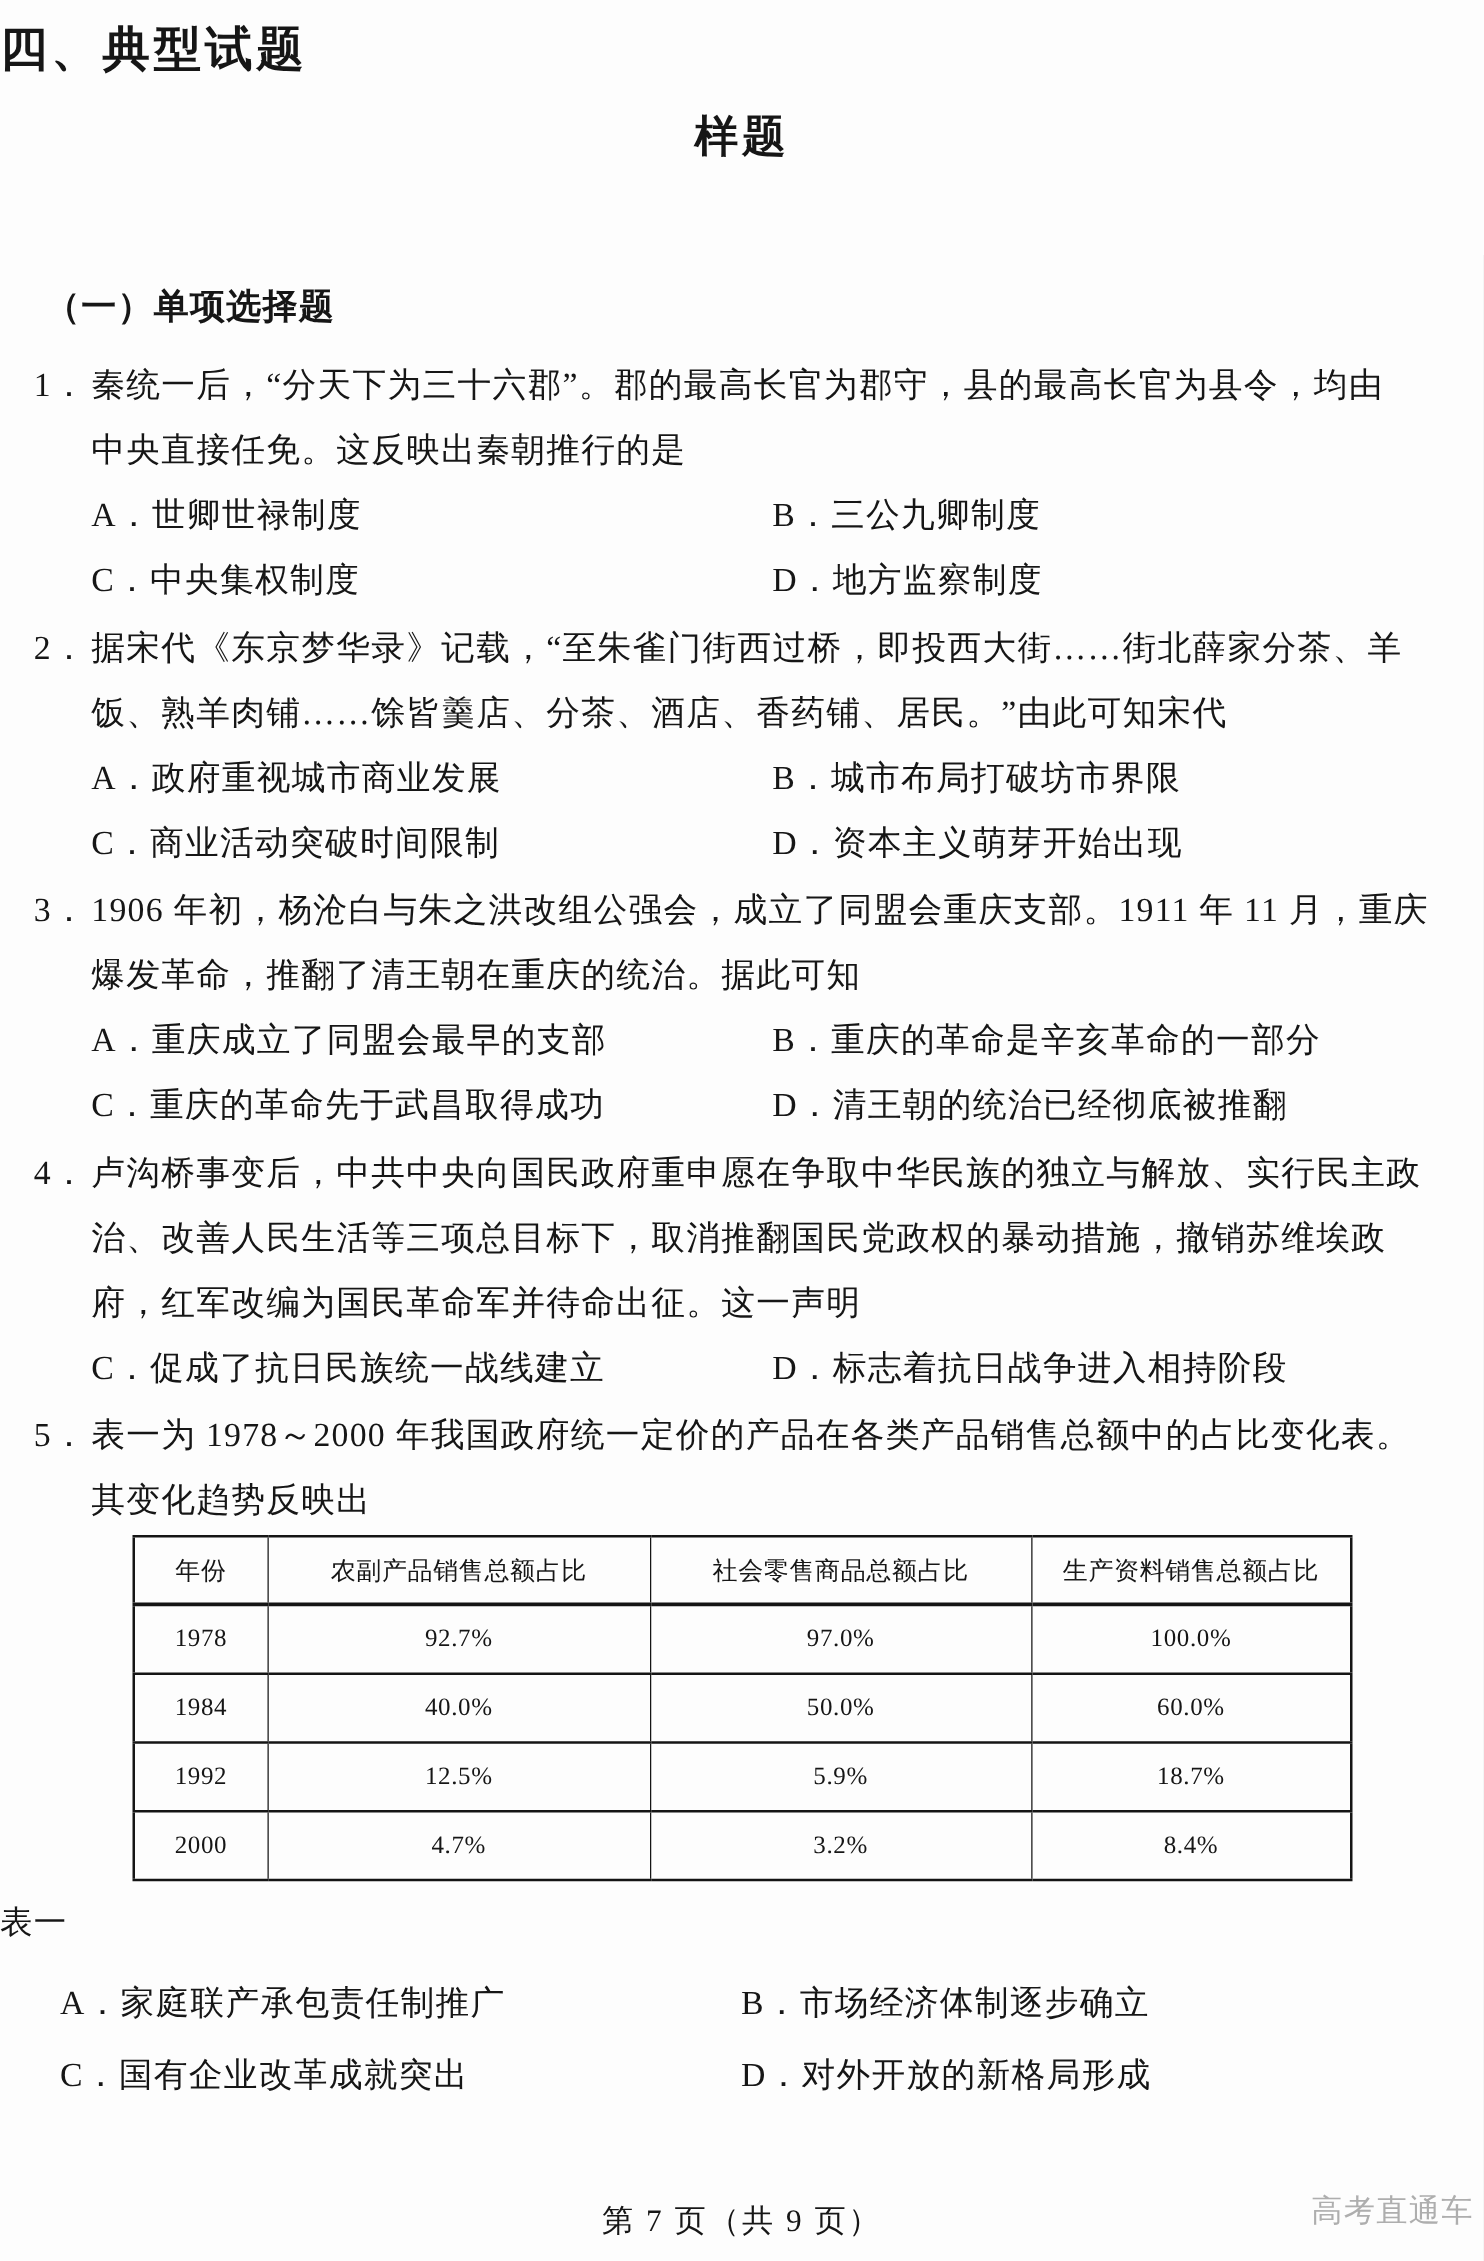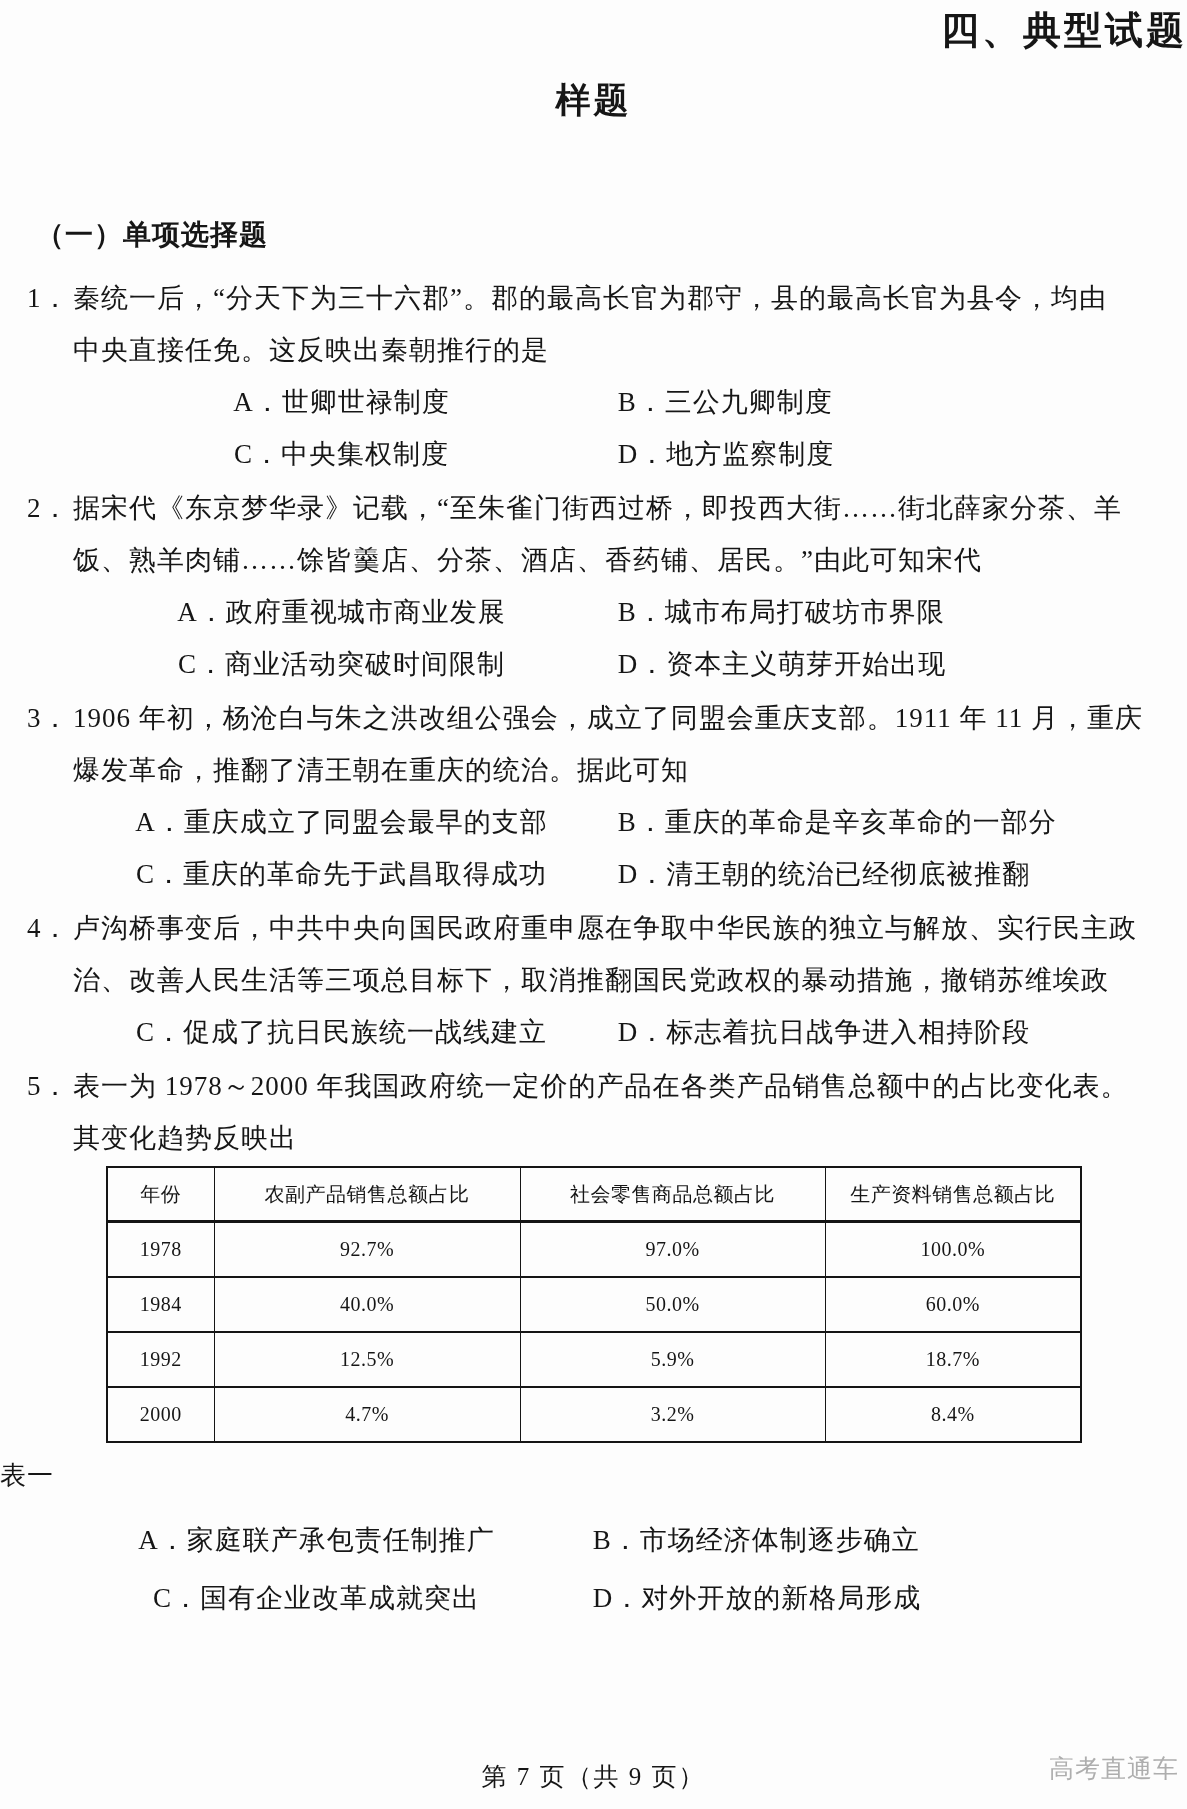--- a/index.html
+++ b/index.html
@@ -2,40 +2,40 @@
 <html><head>
 <meta charset="utf-8">
 <style>
   html,body { margin:0; padding:0; background:#e8e8e8; }
   .page {
     position:relative; width:1187px; height:1809px; margin:0 auto;
     background:#fdfdfd; color:#161616; overflow:hidden;
     font-family:"Liberation Serif","DejaVu Serif",serif;
   }
   .doc-title {
-    padding-top:8px; text-align:right;
+    padding-top:18px; text-align:left;
     font-family:"Liberation Sans","DejaVu Sans",sans-serif;
     font-weight:bold; font-size:38px; letter-spacing:3px; line-height:44px;
   }
   .doc-subtitle {
     margin-top:26px; text-align:center;
     font-family:"Liberation Sans","DejaVu Sans",sans-serif;
     font-weight:bold; font-size:35px; letter-spacing:3px; line-height:44px;
   }
   .section-heading {
     margin:98px 0 0 36px;
     font-family:"Liberation Sans","DejaVu Sans",sans-serif;
     font-weight:bold; font-size:28px; line-height:30px; letter-spacing:1px;
   }
   .questions { margin-top:22px; font-size:27px; letter-spacing:1px; }
   .question { position:relative; padding-left:73px; margin-bottom:2px; }
   .q-number { position:absolute; left:27px; top:0; line-height:52px; }
   .q-line { line-height:52px; white-space:nowrap; }
   .opt-row { line-height:52px; white-space:nowrap; }
-  .opt-left { display:inline-block; min-width:537px;text-align:center; }
+  .opt-left { display:inline-block; min-width:537px; }
   
   .data-table {
     border-collapse:collapse; margin:0 0 16px 106px;
     font-size:20px; letter-spacing:0.5px; table-layout:fixed; width:974px;
   }
   .data-table th, .data-table td {
     border-left:1px solid #151515; border-right:1px solid #151515;
     border-top:2px solid #151515; border-bottom:2px solid #151515;
     text-align:center; font-weight:normal; padding:0;
   }
@@ -106,20 +106,21 @@
       <div class="opt-row">
         <span class="opt-left">C．重庆的革命先于武昌取得成功</span>
         <span>D．清王朝的统治已经彻底被推翻</span>
       </div>
     </div>
 
     <div class="question">
       <span class="q-number">4．</span>
       <div class="q-line">卢沟桥事变后，中共中央向国民政府重申愿在争取中华民族的独立与解放、实行民主政</div>
       <div class="q-line">治、改善人民生活等三项总目标下，取消推翻国民党政权的暴动措施，撤销苏维埃政</div>
+      <div class="q-line">府，红军改编为国民革命军并待命出征。这一声明</div>
       <div class="opt-row">
         <span class="opt-left">C．促成了抗日民族统一战线建立</span>
         <span>D．标志着抗日战争进入相持阶段</span>
       </div>
     </div>
 
     <div class="question">
       <span class="q-number">5．</span>
       <div class="q-line">表一为 1978～2000 年我国政府统一定价的产品在各类产品销售总额中的占比变化表。</div>
       <div class="q-line">其变化趋势反映出</div>

